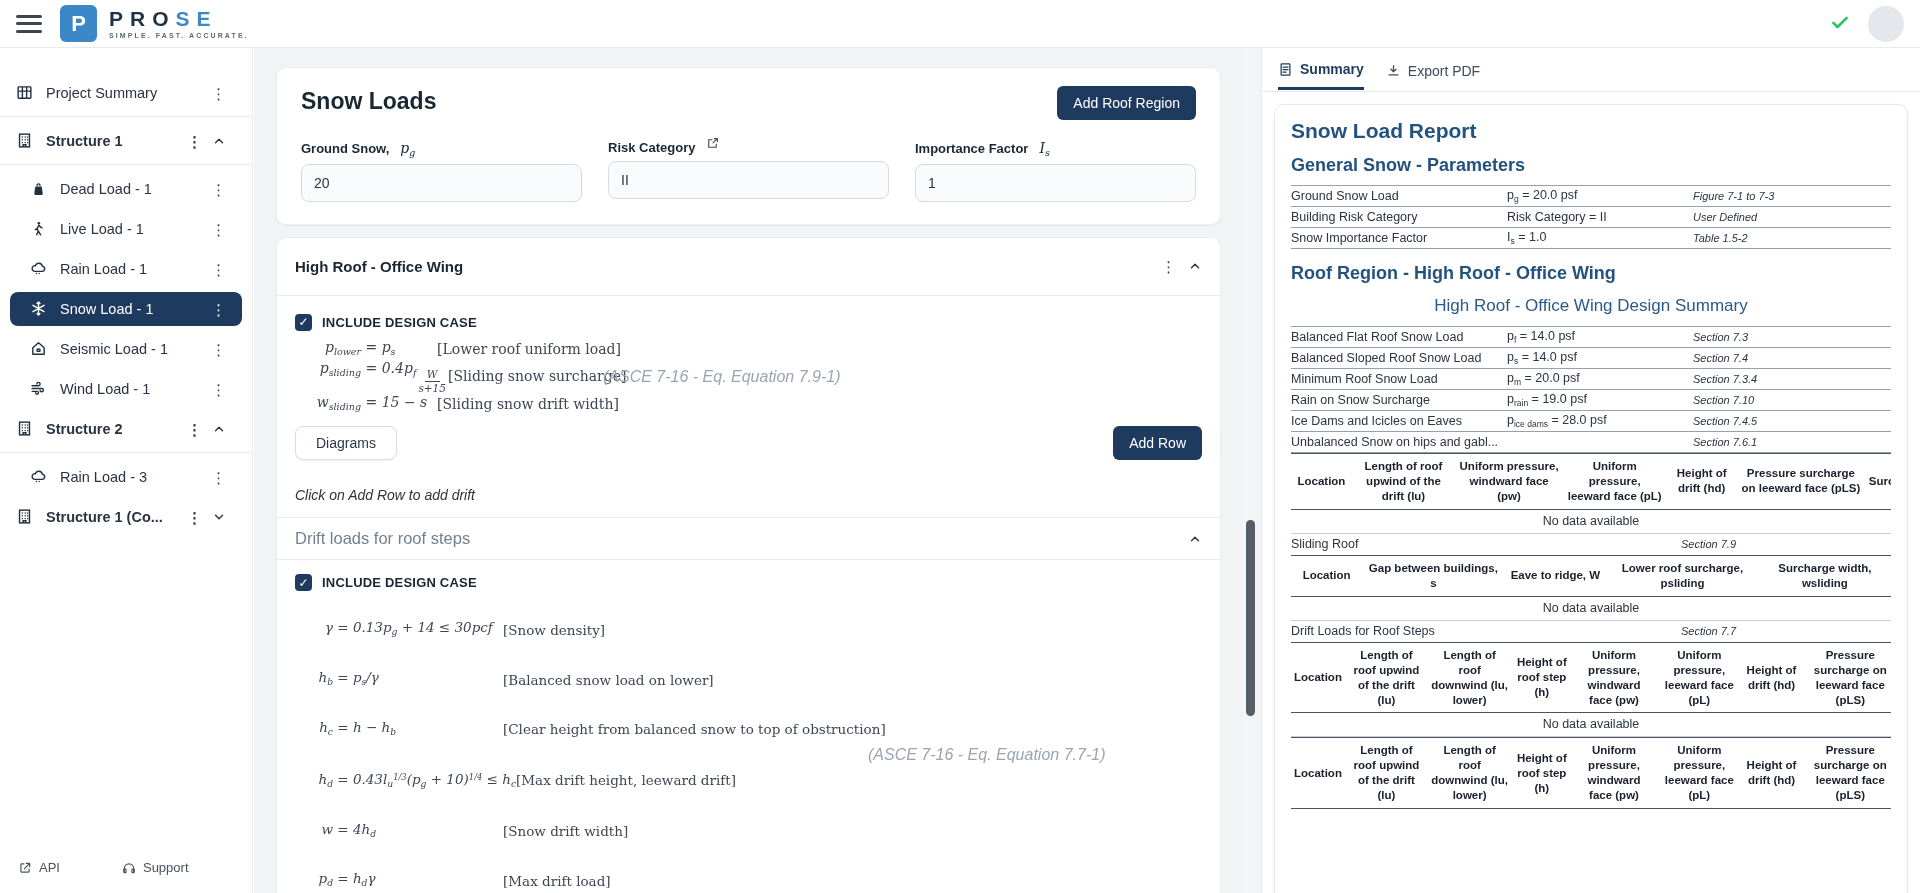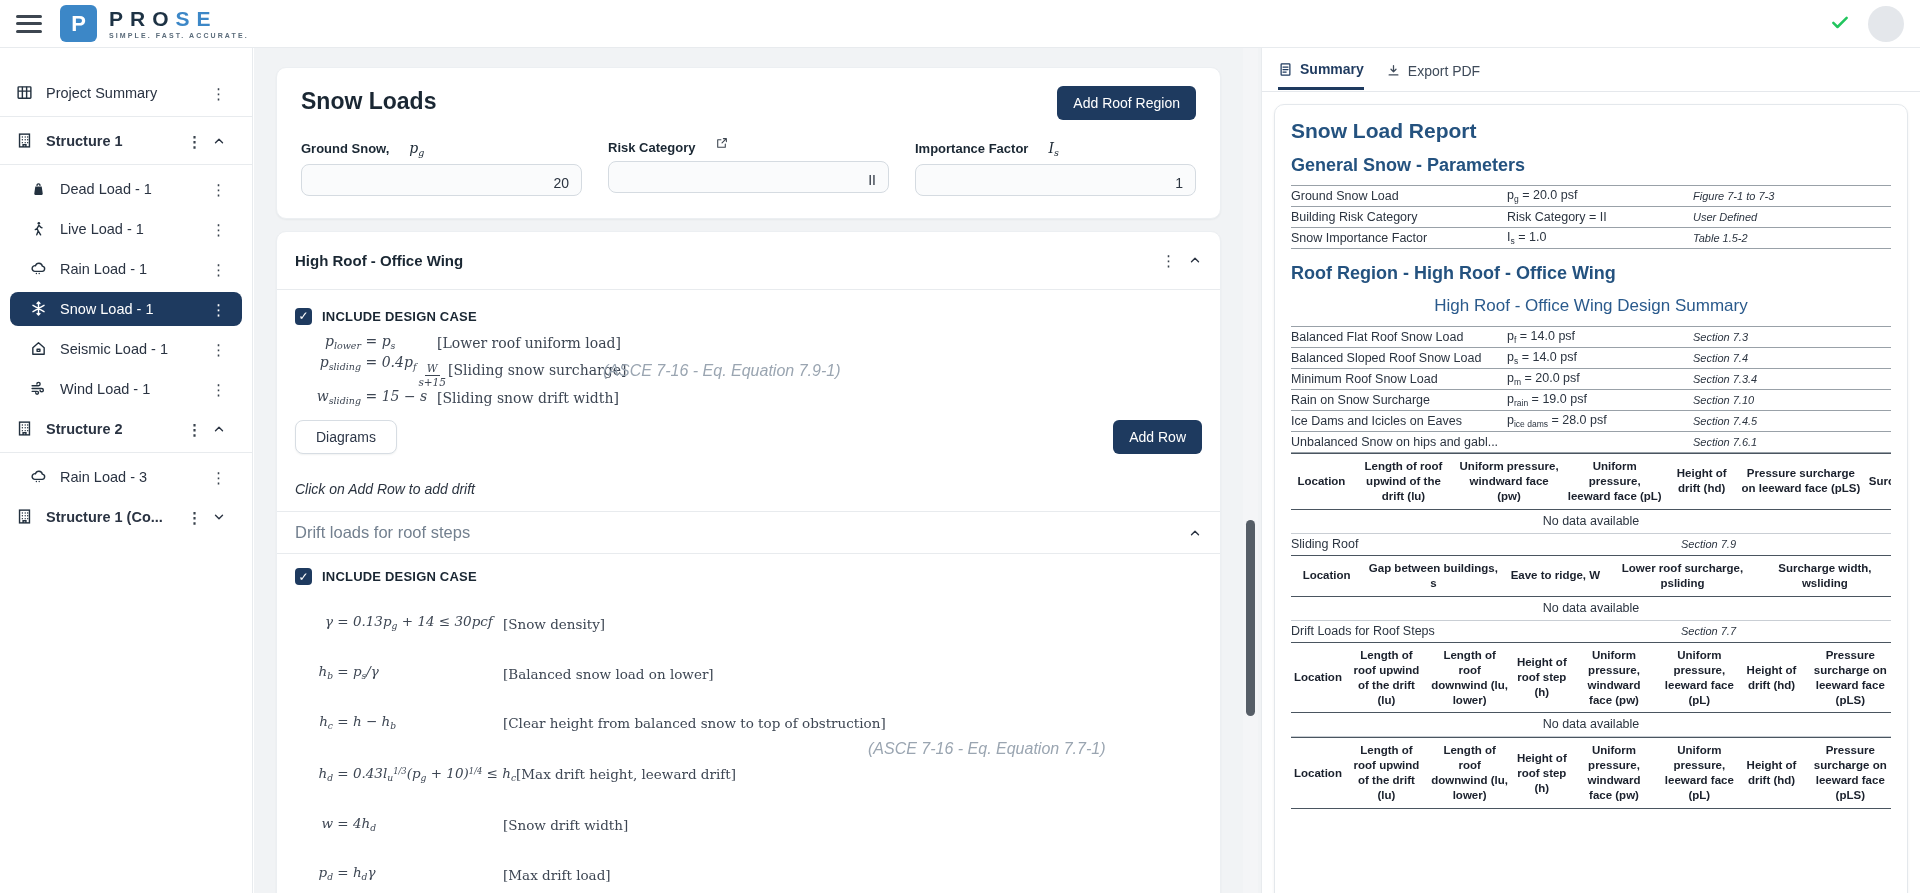--- a/index.html
+++ b/index.html
@@ -52,26 +52,26 @@
   .head-card { padding:18px 24px 22px 24px; }
   .title-row { display:flex; align-items:flex-start; justify-content:space-between; }
   .page-title { font-size:23px; font-weight:600; color:#1a2733; line-height:30px; }
   .btn-navy { background:#1e3a5f; color:#fff; border:none; border-radius:6px; font-size:14px;
     padding:9px 16px; cursor:pointer; font-family:inherit; }
   .btn-outline { background:#fff; color:#2d3748; border:1px solid #d7dde3; border-radius:8px;
     font-size:14px; padding:8px 20px; cursor:pointer; font-family:inherit;
     box-shadow:0 1px 2px rgba(20,30,40,.06); }
   .form-grid { display:grid; grid-template-columns:1fr 1fr 1fr; gap:26px; margin-top:20px; }
   .f-label { font-size:13px; font-weight:600; color:#1a2733; margin-bottom:6px;
-    display:flex; align-items:center; gap:20px; }
+    display:flex; align-items:center; gap:11px; }
   .mathlab { font-family:"DejaVu Serif", serif; font-style:italic; font-weight:normal; font-size:14px; }
   .edit-ic { width:13px; height:13px; color:#3d4650; position:relative; top:-4px; }
   .edit-ic svg { width:13px; height:13px; }
-  .f-input { height:32px; border:1px solid #d5dbe1; border-radius:8px; background:#fafbfc;
-    padding:0 12px; line-height:36px; font-size:14px; color:#2b3440;text-align:right; }
+  .f-input { height:38px; border:1px solid #d5dbe1; border-radius:8px; background:#fafbfc;
+    padding:0 12px; line-height:36px; font-size:14px; color:#2b3440; }
 
   .roof-card { margin-top:12px; height:700px; overflow:hidden; }
   .card-head { height:58px; padding:0 18px; border-bottom:1px solid #e8ebee; display:flex;
     align-items:center; justify-content:space-between; }
   .card-title { font-size:15px; font-weight:600; color:#1a2733; }
   .head-ics { display:flex; align-items:center; gap:12px; color:#39424d; }
   .card-body { padding:12px 18px 0 18px; }
   .include-row { display:flex; align-items:center; gap:10px; margin-top:6px; }
   .cb { width:17px; height:17px; background:#1e3a5f; border-radius:4px; color:#fff; font-size:12px;
     display:flex; align-items:center; justify-content:center; cursor:pointer; }
@@ -310,20 +310,40 @@
         </span>
         <span class="sb-label">Structure 1 (Co...</span>
         <span class="sb-right">
           <span class="kebab">⋮</span>
           <span class="chev"><svg viewBox="0 0 24 24" fill="none" stroke="currentColor" stroke-width="2.4" stroke-linecap="round" stroke-linejoin="round">
               <polyline points="6,9 12,15 18,9"></polyline>
             </svg></span>
         </span>
       </div>
     </div>
+  <div class="sb-footer">
+      <div class="sb-foot-item">
+        <span class="icon ">
+          <svg viewBox="0 0 24 24" fill="none" stroke="currentColor" stroke-width="2" stroke-linecap="round" stroke-linejoin="round">
+            <path d="M10 5H6a1 1 0 0 0-1 1v12a1 1 0 0 0 1 1h12a1 1 0 0 0 1-1v-4M14 4h6v6M20 4l-9 9"></path>
+          </svg>
+        </span>
+        <span>API</span>
+      </div>
+      <div class="sb-foot-item">
+        <span class="icon ">
+          <svg viewBox="0 0 24 24" fill="none" stroke="currentColor" stroke-width="2" stroke-linejoin="round">
+            <path d="M4 19v-6a8 8 0 0 1 16 0v6"></path>
+            <rect x="3" y="14" width="4" height="6" rx="1"></rect>
+            <rect x="17" y="14" width="4" height="6" rx="1"></rect>
+          </svg>
+        </span>
+        <span>Support</span>
+      </div>
+    </div>
 </nav>
 
 <div class="main">
   <div class="card head-card">
     <div class="title-row">
       <div class="page-title">Snow Loads</div>
       <button class="btn-navy">Add Roof Region</button>
     </div>
     <div class="form-grid">
         <div class="field">

